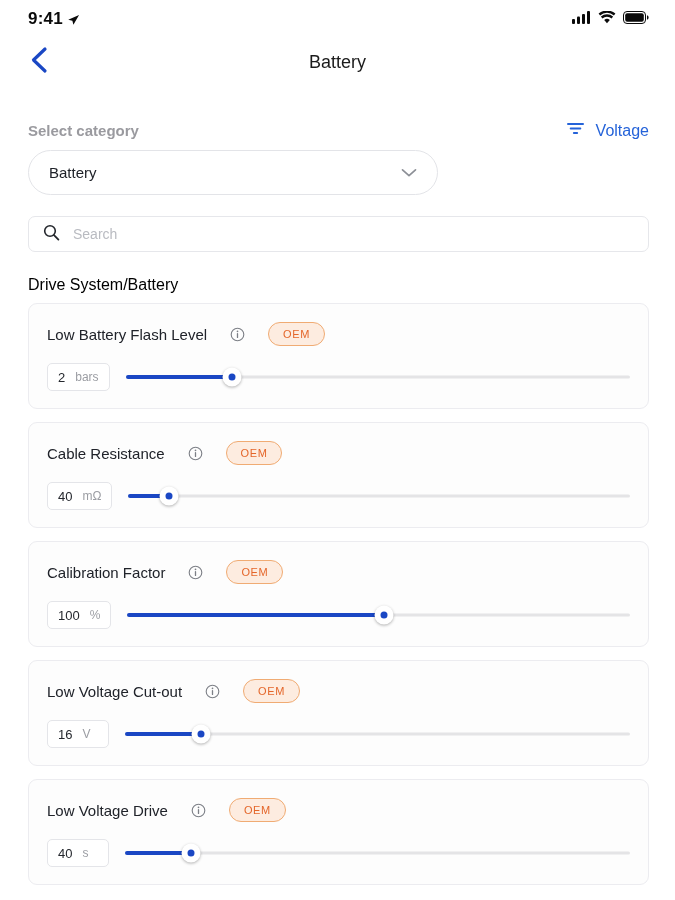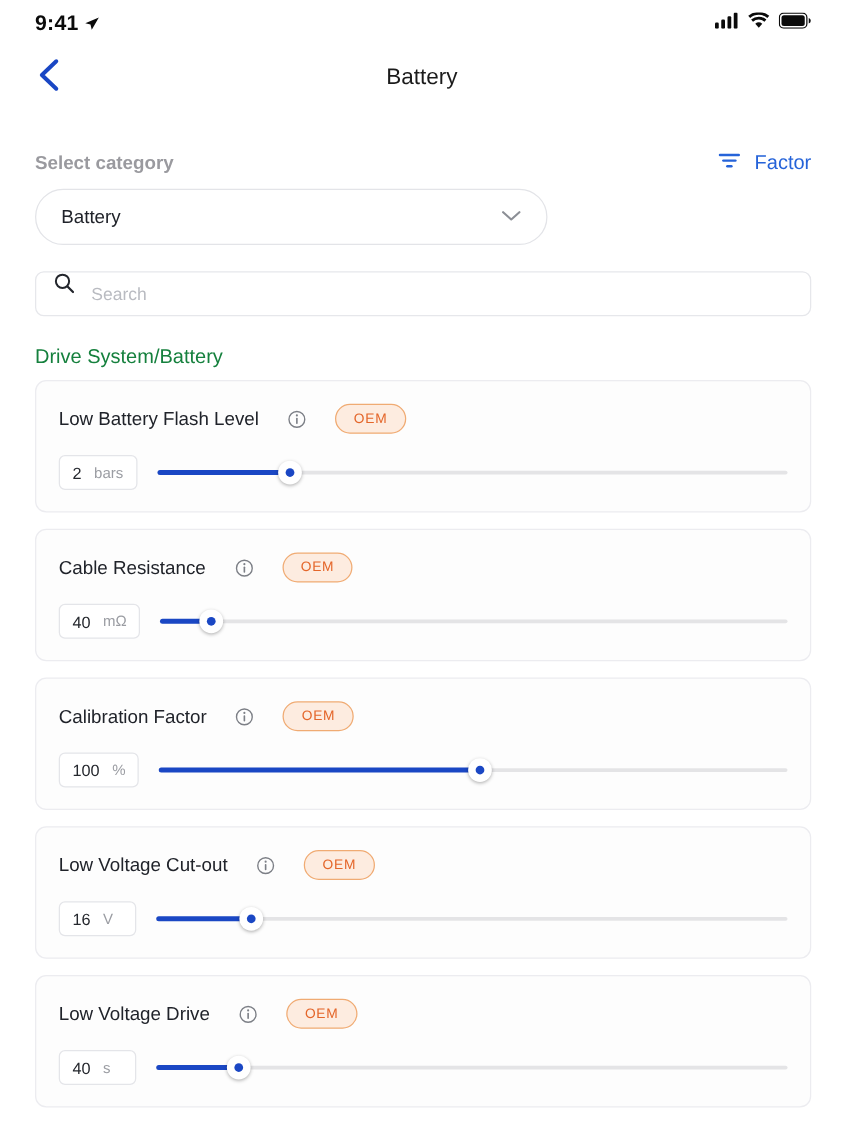--- a/index.html
+++ b/index.html
@@ -50,31 +50,31 @@
     width:410px; height:45px; border:1px solid #e3e4e8; border-radius:24px;
     background:#fff; display:flex; align-items:center; justify-content:space-between;
     padding:0 20px 0 20px; cursor:pointer;
   }
   .select-value{ font-size:15px; color:#20232a; }
 
   
   .search-wrap{ padding:21px 26px 0 28px; }
   .search-box{
     height:36px; border:1px solid #e6e7eb; border-radius:7px; background:#fff;
-    display:flex; gap:13px; padding:0 14px; cursor:text;
+    display:flex; align-items:center; gap:13px; padding:0 14px; cursor:text;
   }
   .search-input{
     border:none; outline:none; background:transparent; flex:1;
     font-family:"Liberation Sans", sans-serif; font-size:14px; color:#30333a;
   }
   .search-input::placeholder{ color:#b9bbc1; }
 
   
   .section-title{
-    padding:24px 28px 9px 28px; font-size:16px; color:#15803d; font-weight:400;
+    padding:24px 28px 9px 28px; font-size:16px; color:#000000; font-weight:400;
   }
 
   .cards{ padding:0 26px 0 28px; }
   .card{
     border:1px solid #ececf0; border-radius:9px; background:#fdfdfd;
     padding:18px 18px 17px 18px; margin-bottom:13px;
   }
   .card-head{ display:flex; align-items:center; gap:23px;text-align:center; }
   .card-label{ font-size:15px; color:#20232a; }
   .info-icon{ display:inline-flex; align-items:center; }
@@ -166,21 +166,21 @@
   <div class="cat-row">
     <div class="cat-label">Select category</div>
     <div class="filters">
       <span>
         <svg width="19" height="15" viewBox="0 0 19 15">
           <rect x="1" y="2" width="17" height="1.9" rx="1" fill="#2563d9"></rect>
           <rect x="3.7" y="6.5" width="11.6" height="1.9" rx="1" fill="#2563d9"></rect>
           <rect x="6.9" y="11" width="5.2" height="1.9" rx="1" fill="#2563d9"></rect>
         </svg>
       </span>
-      <span class="filters-text">Factor</span>
+      <span class="filters-text">Voltage</span>
     </div>
   </div>
 
   <div class="select-wrap">
     <div class="select-box">
       <span class="select-value">Battery</span>
       <span>
         <svg width="16" height="10" viewBox="0 0 16 10">
           <path d="M1.5 1.8 8 7.6l6.5-5.8" fill="none" stroke="#8c8f96" stroke-width="1.7" stroke-linecap="round" stroke-linejoin="round"></path>
         </svg>

